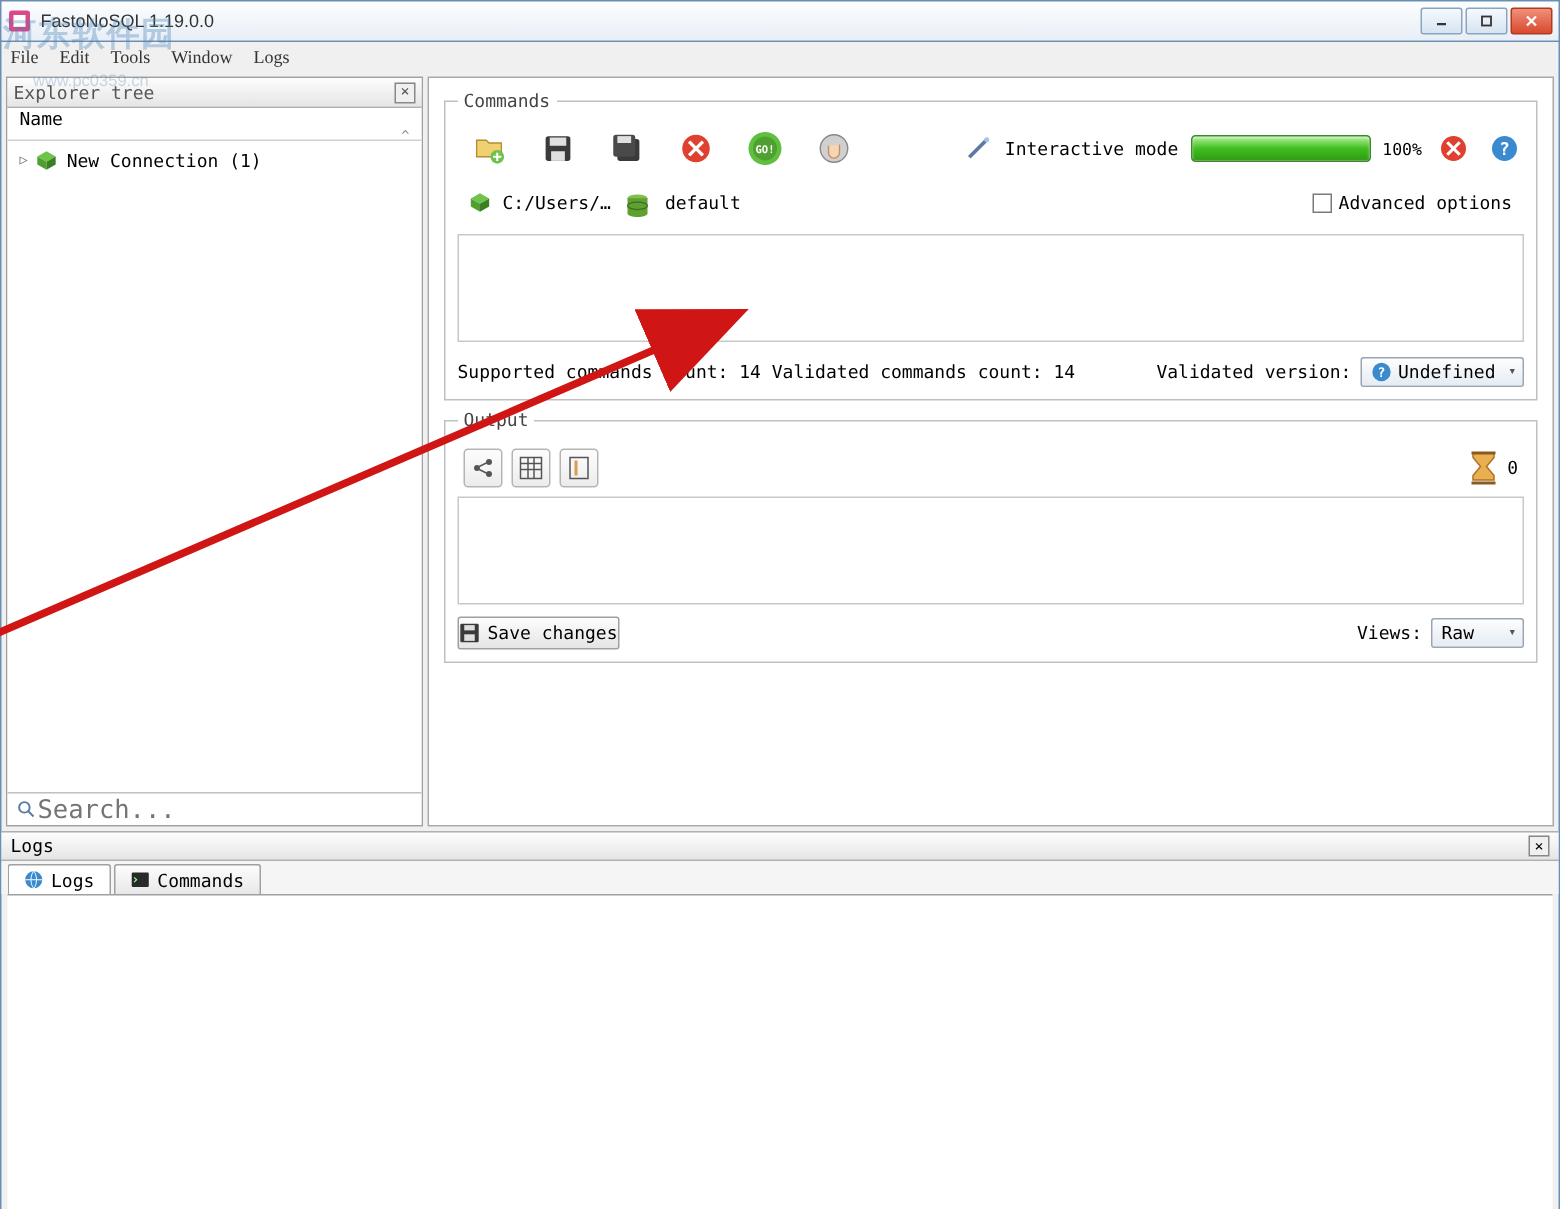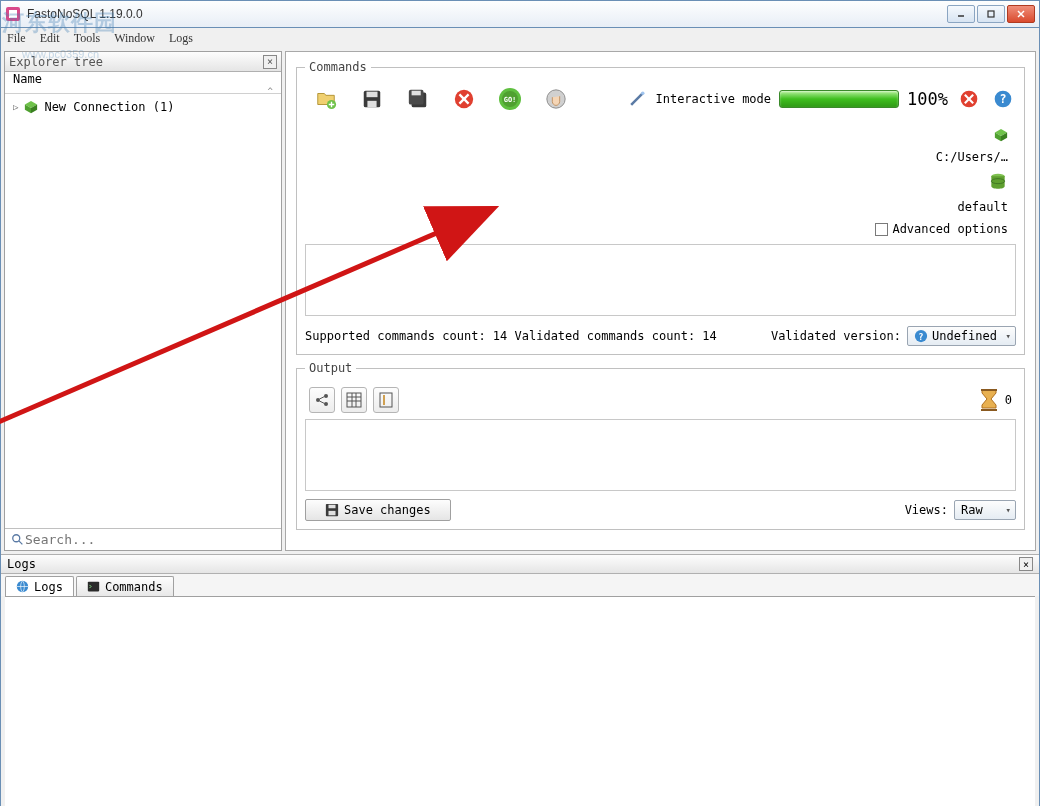--- a/index.html
+++ b/index.html
@@ -24,61 +24,61 @@
 
 .explorer { width: 278px; display:flex; flex-direction:column; border:1px solid #a0a0a0; margin:3px 0 3px 3px; background:#fff; }
 .panel-title { height:20px; background:linear-gradient(#fdfdfd,#e5e5e5); border-bottom:1px solid #b0b0b0; display:flex; align-items:center; padding:0 4px; font-family:"Simsun",monospace; font-size:12px; color:#555;}
 .panel-title .x { margin-left:auto; width:14px; height:14px; border:1px solid #888; background:#f0f0f0; display:flex; align-items:center; justify-content:center; cursor:pointer; font-size:10px; }
 .tree-header { height:22px; background:#fff; border-bottom:1px solid #d0d0d0; display:flex; align-items:flex-start; padding:0 8px; font-family:"Simsun",monospace; font-size:12px;flex-direction:column;}
 .tree-header .sort { margin-left:auto; color:#888; font-size:9px; }
 .tree-body { flex:1; background:#fff; padding:4px; }
 .tree-item { display:flex; align-items:center; gap:6px; font-family:"Simsun",monospace; font-size:12px; padding:2px 4px; cursor:pointer;}
 .tree-item .arrow { color:#666; font-size:9px; }
 .search-box { height:22px; border-top:1px solid #c0c0c0; display:flex; align-items:center; padding:0 6px; background:#fff;}
-.search-box input { border:none; outline:none; flex:1; font-family:"Simsun",monospace; font-size:13px; color:#3b82f6;}
+.search-box input { border:none; outline:none; flex:1; font-family:"Simsun",monospace; font-size:17px; color:#3b82f6;}
 
 
 .right { flex:1; margin:3px 3px 3px 3px; display:flex; flex-direction:column; }
 .tabs-row { height:26px; display:flex; align-items:flex-end; padding-left:2px;}
 .tab { height:24px; background:linear-gradient(#fefefe,#ececec); border:1px solid #a8a8a8; border-bottom:none; border-radius:3px 3px 0 0; padding:0 8px; display:flex; align-items:center; gap:6px; font-family:"Simsun",monospace; font-size:12px;}
 .tab .tab-close { width:14px; height:14px; background:#e55b3a; border-radius:2px; display:flex; align-items:center; justify-content:center; color:#fff; font-size:9px; cursor:pointer;}
 .tab-content { flex:1; background:#fff; border:1px solid #a8a8a8; padding:8px 10px; display:flex; flex-direction:column; gap:6px; overflow:hidden;}
 
 fieldset { border:1px solid #c0c0c0; padding:8px; font-family:"Simsun",monospace; font-size:12px; }
 legend { padding:0 4px; color:#444; }
 
 .toolbar-row { display:flex; align-items:flex-end; gap:20px; padding:4px 0 10px 8px;}
 .icon-btn { width:26px; height:26px; display:flex; align-items:center; justify-content:center; cursor:pointer; border-radius:3px;}
 
 .mode-row { display:flex; align-items:center; margin-left:auto; gap:8px;}
 .mode-label { font-family:"Simsun",monospace; font-size:12px;}
 .progress { width:120px; height:18px; border:1px solid #3a8a2a; border-radius:3px; background:linear-gradient(#b4f09a,#3fbf1f,#2f9a16); box-shadow: inset 0 1px 2px rgba(255,255,255,.5);}
-.pct { font-family:"Simsun",monospace; font-size:17px;}
-
-.path-row { display:flex; align-items:flex-end; gap:8px; padding:6px 8px 2px 8px;flex-direction:column;}
+.pct { font-family:"Simsun",monospace; font-size:11px;}
+
+.path-row { display:flex; align-items:flex-start; gap:8px; padding:6px 8px 2px 8px;}
 .adv-row { margin-left:auto; display:flex; align-items:center; gap:4px;}
 .chk { width:13px; height:13px; border:1px solid #7a7a7a; background:#fff;}
 
 .editor-area { height:72px; border:1px solid #c8c8c8; background:#fff; margin:6px 0;}
 
 .status-row { display:flex; align-items:center; gap:8px; font-family:"Simsun",monospace; font-size:12px; padding-top:4px;}
 .status-row .right-side { margin-left:auto; display:flex; align-items:center; gap:6px;}
 .combo { height:20px; border:1px solid #9aa5b2; background:linear-gradient(#fdfdfd,#e5ecf3); padding:0 18px 0 6px; position:relative; font-family:"Simsun",monospace; font-size:12px; display:flex; align-items:center; border-radius:2px;}
 .combo::after { content:"▾"; position:absolute; right:4px; font-size:9px; color:#555;}
 .combo .q-icon { width:14px; height:14px; margin-right:4px;}
 
 .output-tools { display:flex; align-items:center; gap:6px; padding:4px;}
 .tool-sq { width:26px; height:26px; border:1px solid #b5b5b5; border-radius:3px; background:linear-gradient(#fdfdfd,#ececec); display:flex; align-items:center; justify-content:center; cursor:pointer;}
 .hourglass-box { margin-left:auto; display:flex; align-items:center; gap:6px;}
 
 .out-area { height:72px; border:1px solid #c8c8c8; background:#fff; margin:2px 0;}
 
 .bottom-out-row { display:flex; align-items:center; gap:6px; padding-top:6px;}
 .bottom-out-row .views { margin-left:auto; display:flex; align-items:center; gap:6px;}
-.btn { height:22px; border:1px solid #a0a0a0; background:linear-gradient(#fdfdfd,#e5e5e5); padding:0 19px; display:flex; align-items:center; gap:5px; font-family:"Simsun",monospace; font-size:12px; border-radius:2px; cursor:pointer;}
+.btn { height:22px; border:1px solid #a0a0a0; background:linear-gradient(#fdfdfd,#e5e5e5); padding:0 0; display:flex; align-items:center; gap:5px; font-family:"Simsun",monospace; font-size:12px; border-radius:2px; cursor:pointer;}
 
 
 .logs { border-left:1px solid #6a8fb5; border-right:1px solid #6a8fb5; border-bottom:1px solid #6a8fb5; height:312px; background:#f0f0f0; display:flex; flex-direction:column;}
 .logs-header { height:20px; background:linear-gradient(#fdfdfd,#e5e5e5); border-top:1px solid #b0b0b0; border-bottom:1px solid #b0b0b0; display:flex; align-items:center; padding:0 6px; font-family:"Simsun",monospace; font-size:12px;}
 .logs-header .x { margin-left:auto; width:14px; height:14px; border:1px solid #888; background:#f0f0f0; display:flex; align-items:center; justify-content:center; cursor:pointer; font-size:10px;}
 .logs-tabs { height:22px; display:flex; align-items:flex-end; padding-left:4px; background:#f5f5f5;}
 .log-tab { height:20px; border:1px solid #a0a0a0; border-bottom:none; background:linear-gradient(#fdfdfd,#e8e8e8); padding:0 10px; display:flex; align-items:center; gap:5px; font-family:"Simsun",monospace; font-size:12px; margin-right:2px; border-radius:2px 2px 0 0;}
 .log-tab.active { background:#fff;}
 .logs-body { flex:1; background:#fff; border-top:1px solid #a0a0a0; margin:0 4px 4px 4px;}
 

